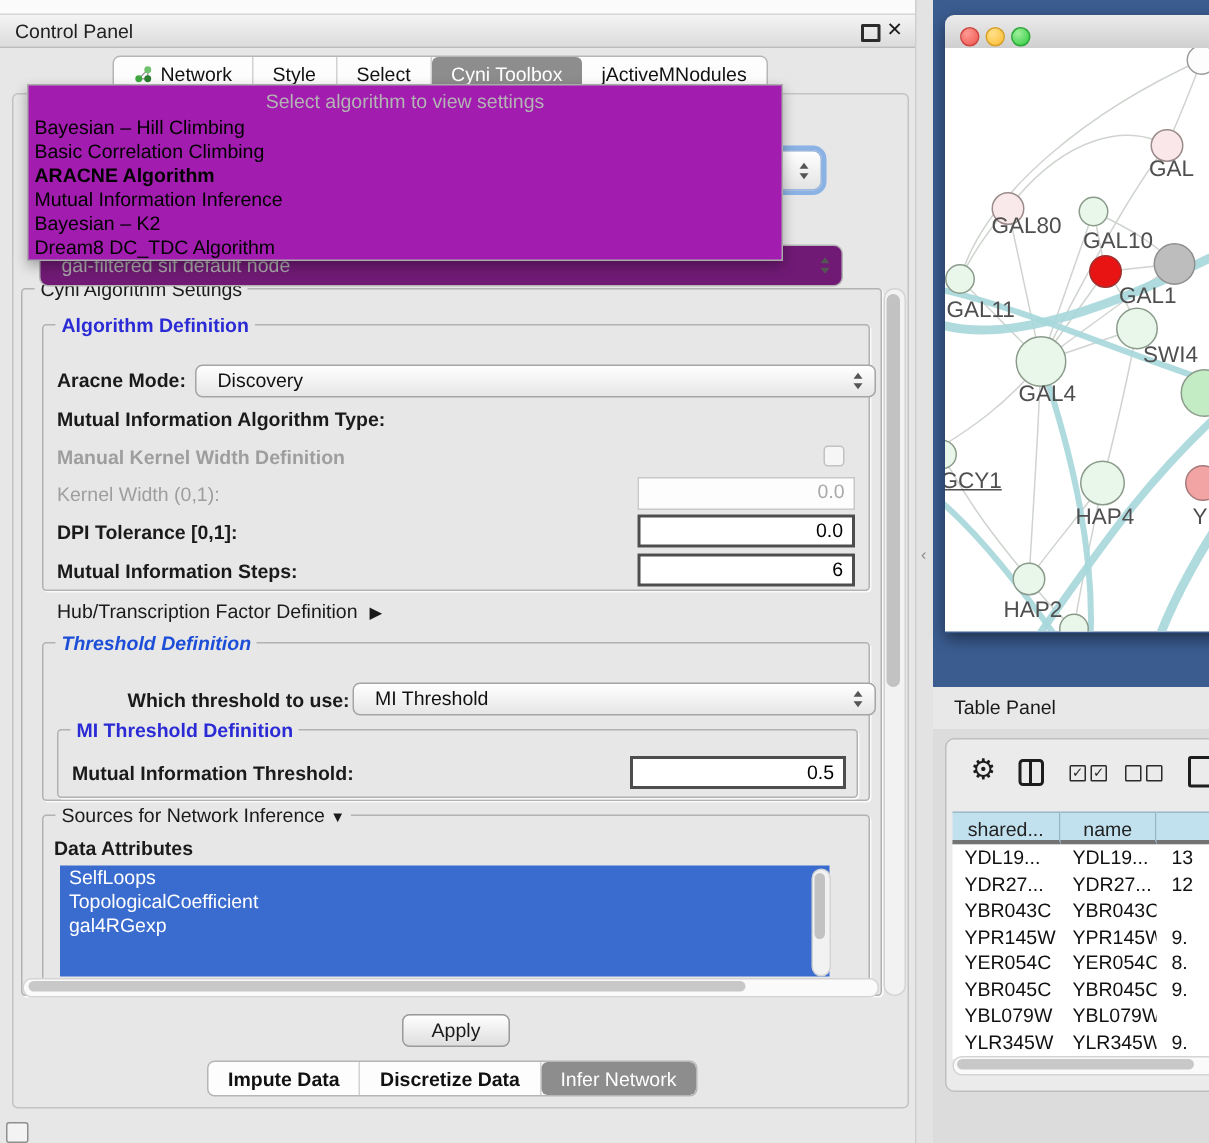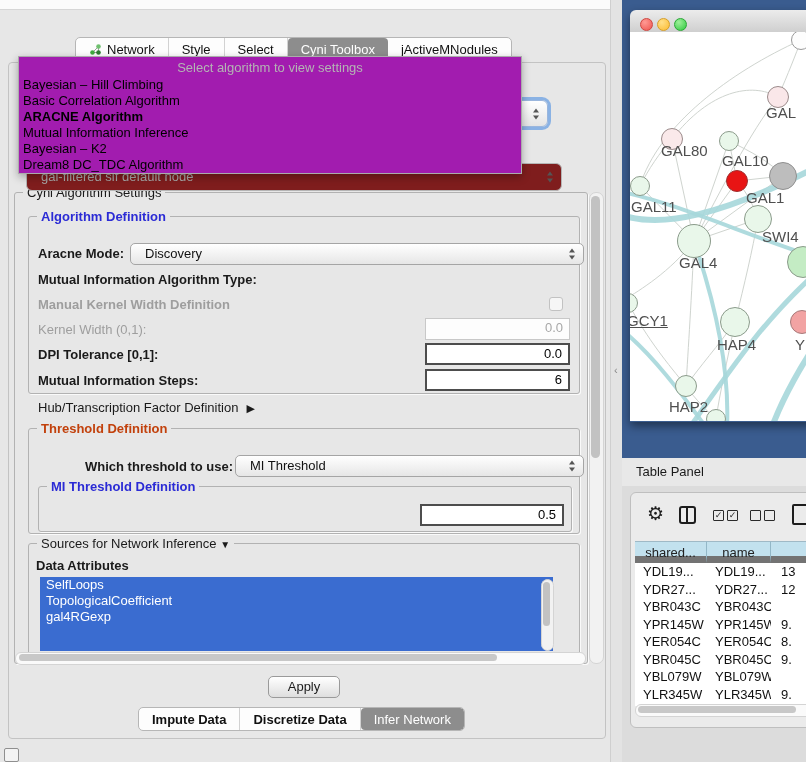--- a/index.html
+++ b/index.html
@@ -19,21 +19,21 @@
           border:1px solid #b6b6b6;border-radius:5px;overflow:hidden;}
   .tab{display:flex;align-items:center;gap:5px;padding:0 13px;border-right:1px solid #d2d2d2;color:#111;white-space:nowrap;}
   .tab:last-child{border-right:none;}
   .tab.sel{background:#8d8d8d;color:#fff;border-radius:4px;border-right:none;margin:0;}
   
   .cpanel{left:8px;top:62px;width:596px;height:675px;background:#e7e7e7;border:1px solid #c3c3c3;border-radius:4px;}
   
   .fs{position:absolute;border:1px solid #b2b2b2;border-radius:3px;box-shadow:1px 1px 0 rgba(255,255,255,.8);}
   .fslabel{position:absolute;top:-8px;left:8px;background:#e7e7e7;padding:0 4px;font-size:13px;white-space:nowrap;}
   .blue{color:#2b2bd5;}
-  .green{color:#c2410c;}
+  .green{color:#1d4ed8;font-style:italic;}
   .bold{font-weight:bold;}
   .gray{color:#9e9e9e;}
   
   .combo{position:absolute;height:20px;background:linear-gradient(#ffffff,#e6e6e6);border:1px solid #a5a5a5;
          border-radius:5px;line-height:20px;padding-left:14px;color:#111;}
   .spin{position:absolute;right:7px;top:50%;transform:translateY(-50%);width:7px;height:11px;}
   .spin::before{content:"";position:absolute;top:0;left:0;border-left:3.5px solid transparent;border-right:3.5px solid transparent;border-bottom:4px solid #555;}
   .spin::after{content:"";position:absolute;bottom:0;left:0;border-left:3.5px solid transparent;border-right:3.5px solid transparent;border-top:4px solid #555;}
   
   .tfield{position:absolute;height:17px;background:#fff;border:2px solid #4d4d4d;text-align:right;
@@ -71,34 +71,39 @@
   .canvas{position:absolute;left:0;top:22px;width:200px;height:389px;background:#fff;overflow:hidden;}
   .node{position:absolute;border-radius:50%;border:1.5px solid #8b9b8b;box-sizing:border-box;}
   .nlabel{position:absolute;font-size:15px;color:#4f4f4f;white-space:nowrap;}
   
   .tblwin{left:630px;top:492px;width:200px;height:234px;background:#ebebeb;border:1px solid #bfbfbf;border-radius:6px;}
   .colicon{position:absolute;width:13px;height:14px;border:2px solid #1d1d1d;border-radius:3px;}
   .colicon::after{content:"";position:absolute;left:5px;top:0;width:2px;height:14px;background:#1d1d1d;}
   .cb{position:absolute;width:9px;height:9px;border:1.5px solid #2a2a2a;border-radius:1px;font-size:9px;line-height:9px;text-align:center;color:#2a2a2a;}
   .docicon{position:absolute;width:13px;height:17px;border:2px solid #1d1d1d;border-radius:2px;background:#ebebeb;}
   .thead{position:absolute;display:flex;height:22px;}
-  .thead div{background:#c2e1ee;border-right:1px solid #93b7c7;border-top:1px solid #9fb9c6;border-bottom:7px solid #737373;
+  .thead div{background:#c2e1ee;border-right:1px solid #93b7c7;border-top:1px solid #9fb9c6;border-bottom:3px solid #737373;
              text-align:center;line-height:22px;font-size:13px;color:#222;}
   .trows{position:absolute;background:#fff;}
   .trow{display:flex;height:17.5px;line-height:17.5px;font-size:13px;color:#111;}
   .trow div{white-space:nowrap;overflow:hidden;}
   .hub-arrow{display:inline-block;margin-left:8px;font-size:11px;}
   .mini-icon{left:4px;top:748px;width:13px;height:12px;border:1px solid #8f8f8f;border-radius:2px;background:#f3f3f3;}
 </style>
 </head>
 <body>
 
 <div class="root">
 
   <div class="abs topstrip"></div>
+  <div class="abs titlebar">
+    <span class="t">Control Panel</span>
+    <span class="floaticon"></span>
+    <span class="closeicon">✕</span>
+  </div>
 
   <div class="abs tabbar">
     <div class="tab">
       <span style="display:inline-flex">
         <svg width="13" height="13">
             <path d="M3.5 9.5 L9.5 3.5 M9.5 9.5 L9.5 3.5 M3.5 9.5 L9.5 9.5" stroke="#9e9e9e" stroke-width="1" fill="none"></path>
             <circle cx="3.5" cy="9.5" r="2.3" fill="#3fa93f"></circle>
             <circle cx="9.5" cy="3.5" r="2.3" fill="#6fc06f"></circle>
             <circle cx="9.5" cy="9.5" r="2.3" fill="#2e7d32"></circle>
           </svg>
@@ -119,30 +124,30 @@
       </div>
   </div>
 
   <div class="abs cpanel"></div>
 
   <div class="abs" style="left:498px;top:100px;width:48px;height:25px;background:linear-gradient(#fff,#e4e4e4);
               border:1px solid #9ab6dd;border-radius:6px;box-shadow:0 0 0 3px rgba(98,155,227,.7);z-index:5;">
     <span class="spin"></span>
   </div>
 
-  <div class="abs" style="left:26px;top:163px;width:534px;height:26px;background:#7f1d1d;border:1px solid #b5b5b5;
+  <div class="abs" style="left:26px;top:163px;width:534px;height:26px;background:#701a75;border:1px solid #b5b5b5;
               border-radius:6px;z-index:4;overflow:hidden;">
     <span class="abs gray" style="left:14px;top:5px;color:#a9a9a9;">gal-filtered sif default node</span>
     <span class="spin"></span>
   </div>
 
   <div class="abs popup">
     <div class="ph">Select algorithm to view settings</div>
     <div class="it" style="top:20px;">Bayesian – Hill Climbing</div>
-    <div class="it" style="top:36px;">Basic Correlation Algorithm</div>
+    <div class="it" style="top:36px;">Basic Correlation Climbing</div>
     <div class="it bold" style="top:52px;">ARACNE Algorithm</div>
     <div class="it" style="top:68px;">Mutual Information Inference</div>
     <div class="it" style="top:84px;">Bayesian – K2</div>
     <div class="it" style="top:100px;">Dream8 DC_TDC Algorithm</div>
   </div>
 
   <div class="abs fs" style="left:14px;top:192px;width:572px;height:470px;">
     <span class="fslabel">Cyni Algorithm Settings</span>
   </div>
   <div class="abs sbtrack-v" style="left:589px;top:192px;height:470px;">
@@ -175,20 +180,21 @@
     <span class="fslabel green bold">Threshold Definition</span>
   </div>
   <span class="lbl bold" style="left:85px;top:459px;">Which threshold to use:</span>
   <div class="combo" style="left:235px;top:455px;width:333px;">
     <span>MI Threshold</span>
     <span class="spin"></span>
   </div>
   <div class="abs fs" style="left:38px;top:486px;width:532px;height:44px;">
     <span class="fslabel blue bold">MI Threshold Definition</span>
   </div>
+  <span class="lbl bold" style="left:48px;top:508px;">Mutual Information Threshold:</span>
   <div class="tfield" style="left:420px;top:504px;width:130px;">0.5</div>
 
   <div class="abs fs" style="left:28px;top:543px;width:550px;height:112px;">
     <span class="fslabel"><span>Sources for Network Inference</span> <span style="font-size:10px;">▼</span></span>
   </div>
   <span class="lbl bold" style="left:36px;top:558px;">Data Attributes</span>
   <div class="attrlist" style="left:40px;top:577px;width:513px;height:74px;">
     <div>SelfLoops</div>
     <div>TopologicalCoefficient</div>
     <div>gal4RGexp</div>

